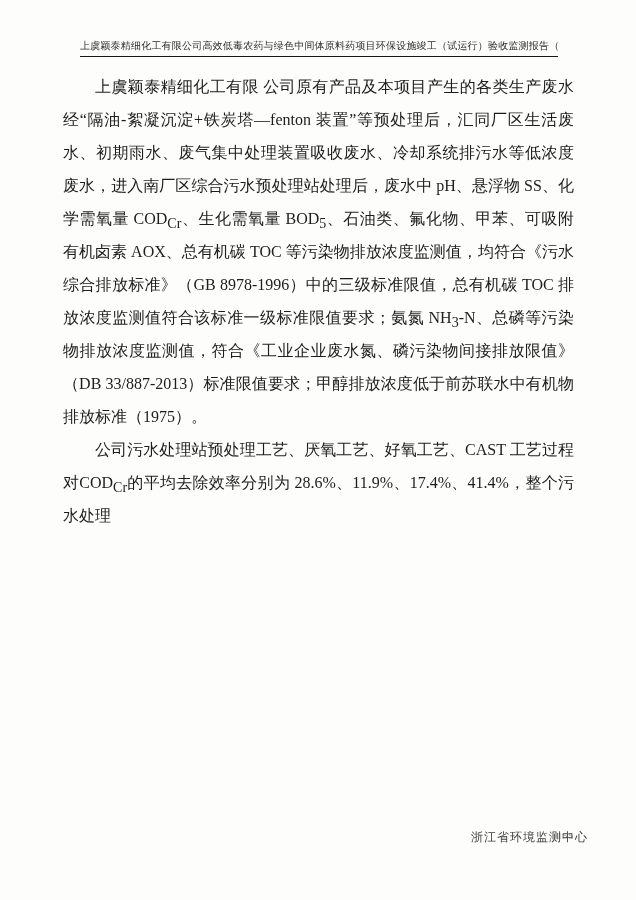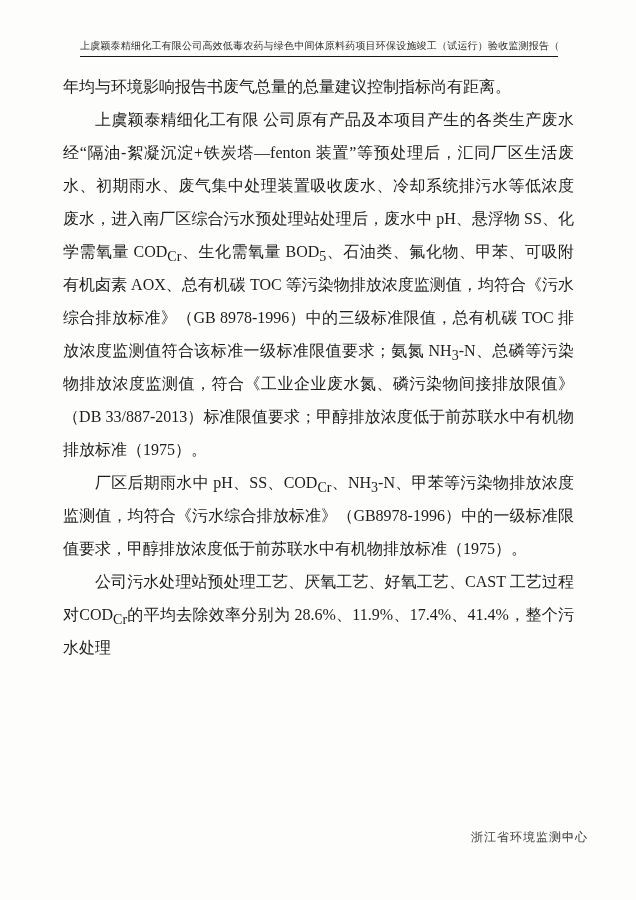--- a/index.html
+++ b/index.html
@@ -68,23 +68,21 @@
 </style>
 </head>
 <body>
 
 <div class="page">
   <div class="scan">
 
     <div class="running-header">上虞颖泰精细化工有限公司高效低毒农药与绿色中间体原料药项目环保设施竣工（试运行）验收监测报告（报批稿）</div>
 
     <div class="doc-body">
-      <p><span>年均与环境影响报告书废气总量的总量建议控制指标尚有距离。</span></p>
       <p class="indent"><span>上虞颖泰精细化工有限 公司原有产品及本项目产生的各类生产废水经“隔油-絮凝沉淀+铁炭塔—fenton 装置”等预处理后，汇同厂区生活废水、初期雨水、废气集中处理装置吸收废水、冷却系统排污水等低浓度废水，进入南厂区综合污水预处理站处理后，废水中 pH、悬浮物 SS、化学需氧量 COD</span><sub>Cr</sub><span>、生化需氧量 BOD</span><sub>5</sub><span>、石油类、氟化物、甲苯、可吸附有机卤素 AOX、总有机碳 TOC 等污染物排放浓度监测值，均符合《污水综合排放标准》（GB 8978-1996）中的三级标准限值，总有机碳 TOC 排放浓度监测值符合该标准一级标准限值要求；氨氮 NH</span><sub>3</sub><span>-N、总磷等污染物排放浓度监测值，符合《工业企业废水氮、磷污染物间接排放限值》（DB 33/887-2013）标准限值要求；甲醇排放浓度低于前苏联水中有机物排放标准（1975）。</span></p>
-      <p class="indent"><span>厂区后期雨水中 pH、SS、COD</span><sub>Cr</sub><span>、NH</span><sub>3</sub><span>-N、甲苯等污染物排放浓度监测值，均符合《污水综合排放标准》（GB8978-1996）中的一级标准限值要求，甲醇排放浓度低于前苏联水中有机物排放标准（1975）。</span></p>
       <p class="indent"><span>公司污水处理站预处理工艺、厌氧工艺、好氧工艺、CAST 工艺过程对COD</span><sub>Cr</sub><span>的平均去除效率分别为 28.6%、11.9%、17.4%、41.4%，整个污水处理</span></p>
     </div>
 
     <div class="footer-page-number">155</div>
 
     <div class="footer-org">浙江省环境监测中心</div>
 
   </div>
 </div>
 

